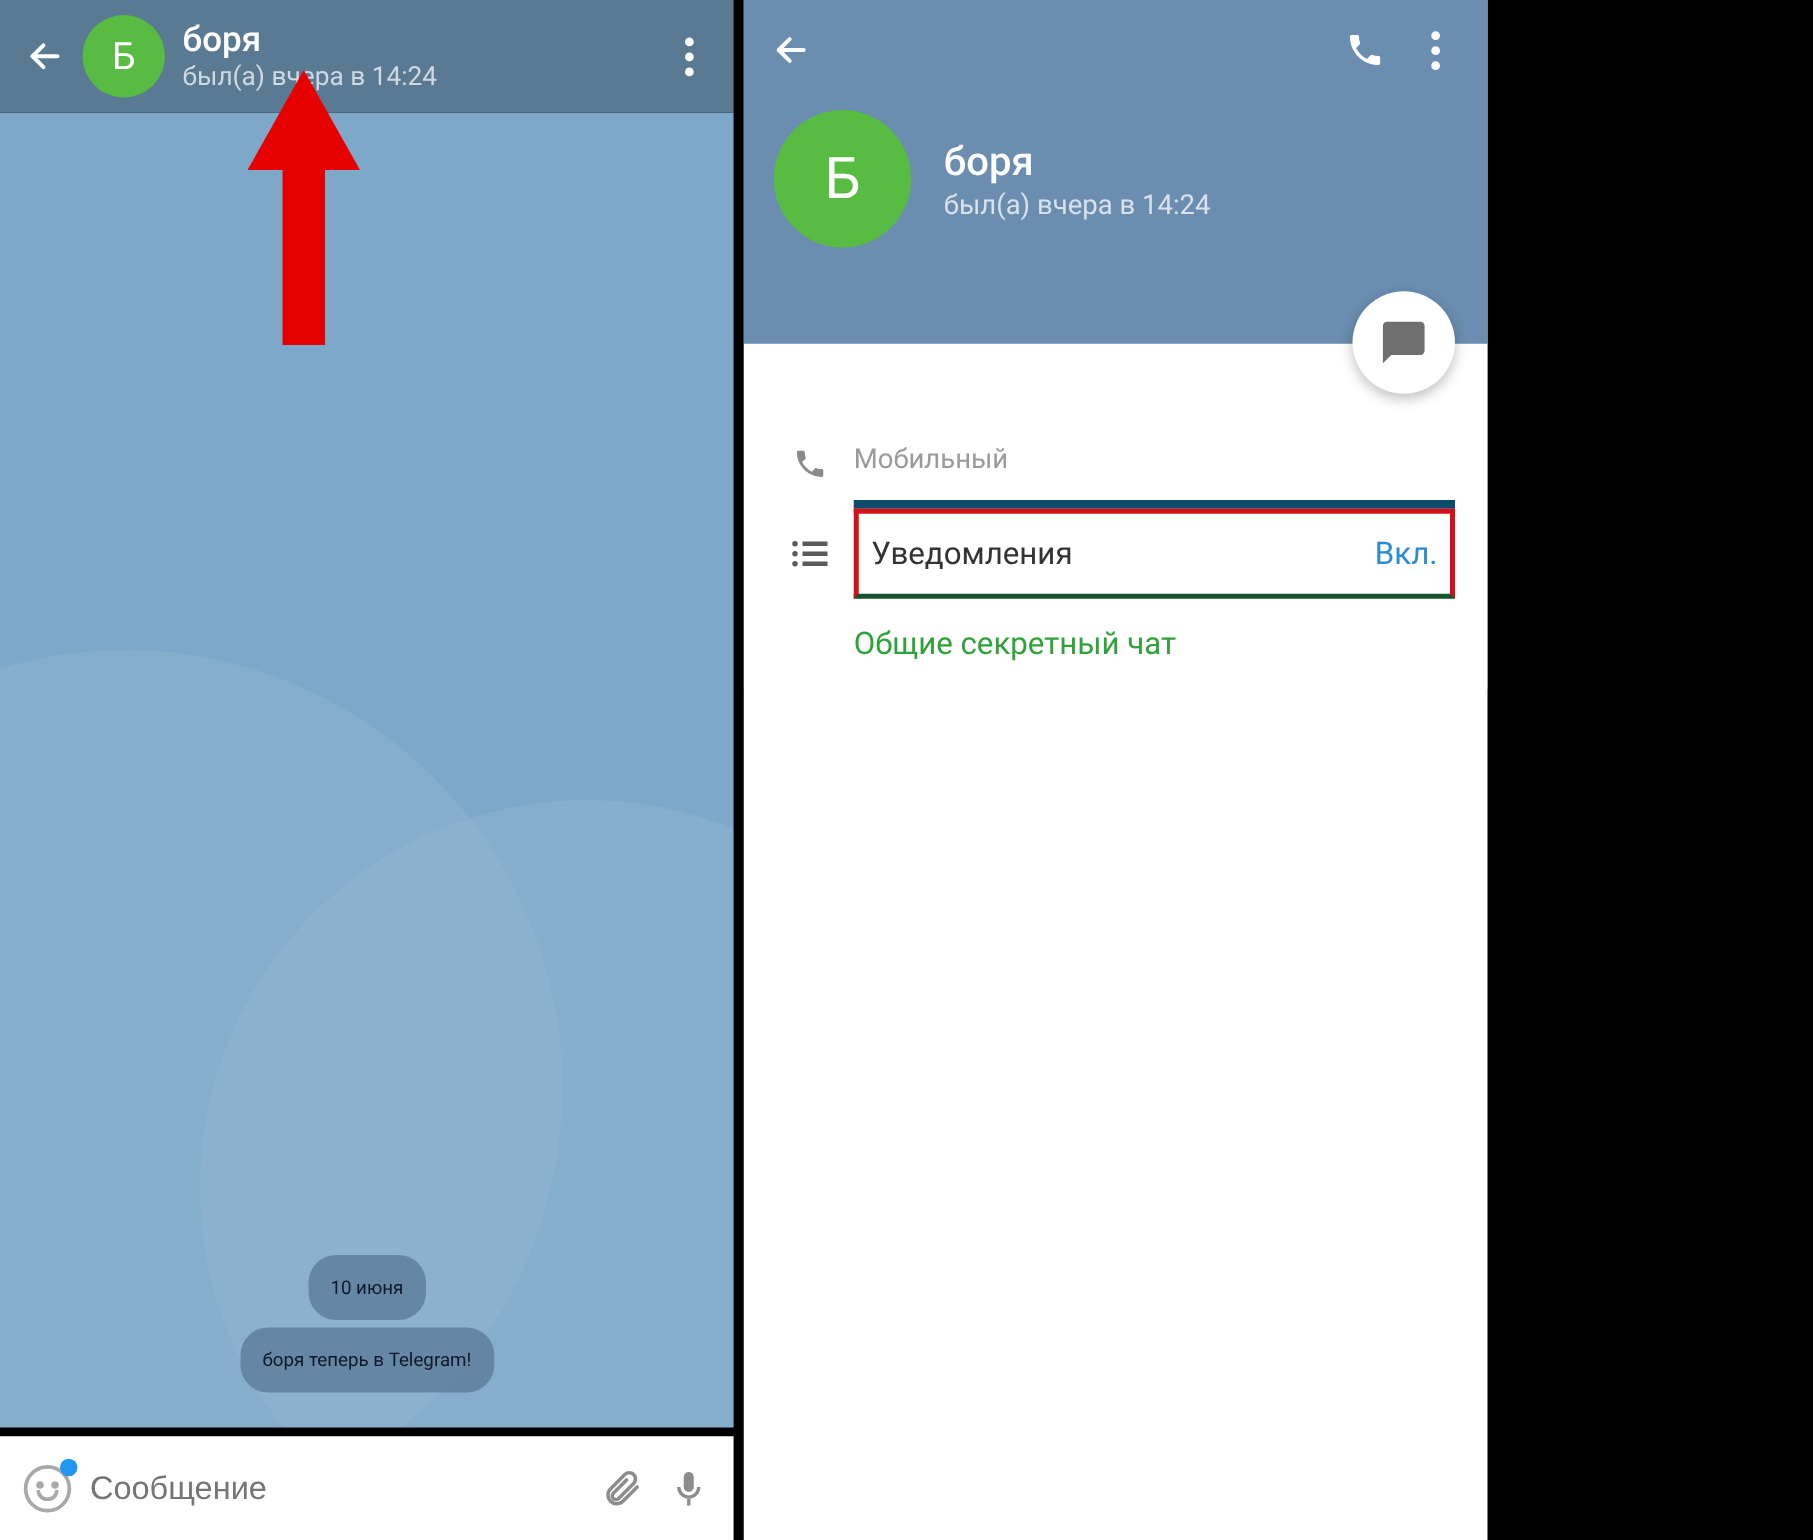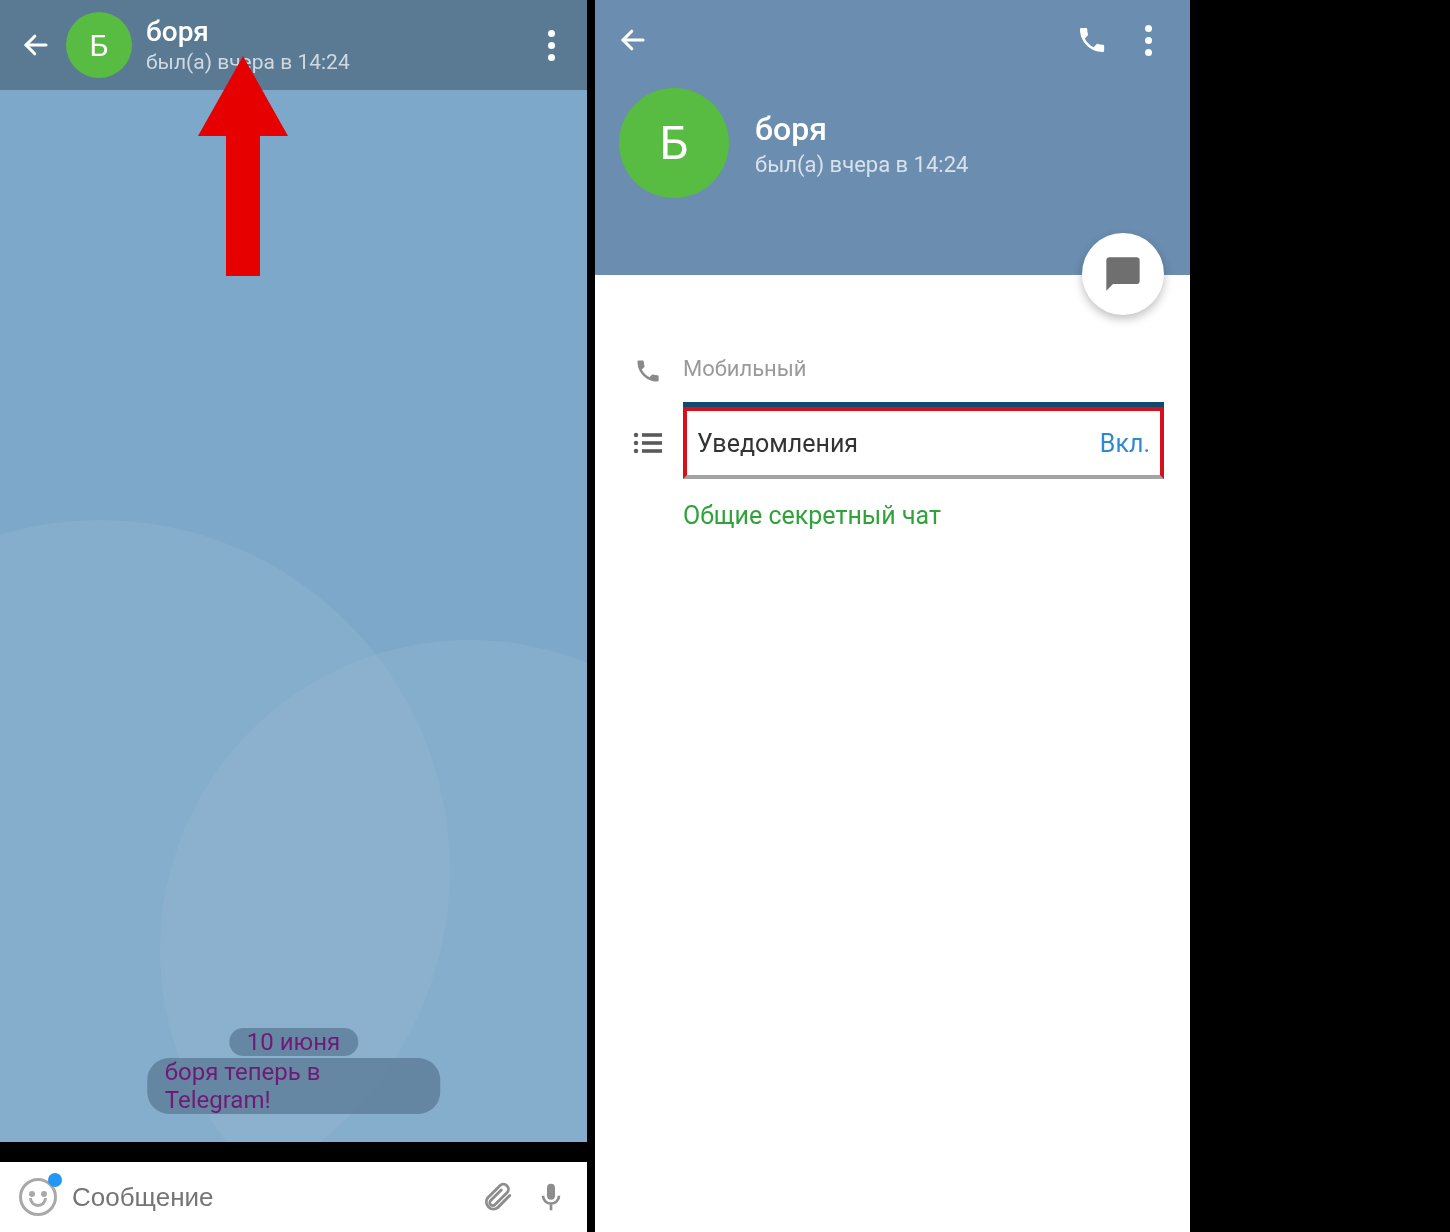--- a/index.html
+++ b/index.html
@@ -65,31 +65,31 @@
     border-radius:50%;
     background: rgba(255,255,255,0.06);
   }
   .c1 { width:700px; height:700px; left:-250px; top:430px; }
   .c2 { width:620px; height:620px; left:160px; top:550px; }
 
   .system-pill {
     position:absolute;
     left:50%; transform:translateX(-50%);
     background: rgba(90,122,148,0.75);
-    color:#701a75;
+    color:#0f172a;
     border-radius: 22px;
-    padding: 0 18px;
-    font-size: 24px;
+    padding: 17px 18px;
+    font-size: 15px;
   }
   .pill-date { bottom: 86px; }
   .pill-joined { bottom: 28px; }
 
   .input-bar {
     position:absolute; left:0; right:0; bottom:0;
-    height: 70px;
+    height: 83px;
     background:#fff;
     display:flex; align-items:center;
     padding: 0 14px;
     gap: 10px;
   }
   .emoji-btn {
     position:relative;
     width:48px; height:48px;
     display:flex; align-items:center; justify-content:center;
     cursor:pointer;
@@ -175,36 +175,36 @@
     padding: 0 26px 0 18px;
     min-height: 72px;
   }
   .prow .icon-slot {
     width: 70px;
     display:flex; justify-content:center;
     color:#7a7a7a;
   }
   .prow .row-body {
     flex:1; display:flex; align-items:center;
-    border-bottom: 5px solid #0c4a6e;
+    border-bottom: 7px solid #0c4a6e;
     min-height: 72px;
     padding: 16px 4px 16px 0;
   }
   .prow.last .row-body { border-bottom: none; }
   .row-label { font-size: 25px; color:#333; }
   .row-value { font-size: 25px; margin-left:auto; }
   .row-sub { font-size: 22px; color:#9a9a9a; }
   .val-blue { color:#2a8ad4; }
   .val-green { color:#2fa33a; }
 
   .highlight-row .row-body {
     border: 4px solid #d6101b;
     padding: 12px 10px;
   }
-  .highlight-row .row-body { border-bottom: 4px solid #a3a3a3; }
+  .highlight-row .row-body { border-bottom: 4px solid #14532d; }
 
   svg { display:block; }
 </style>
 </head>
 <body>
 
 <div class="pane pane-left">
 
   <div class="chat-header">
     <div class="back-btn">

